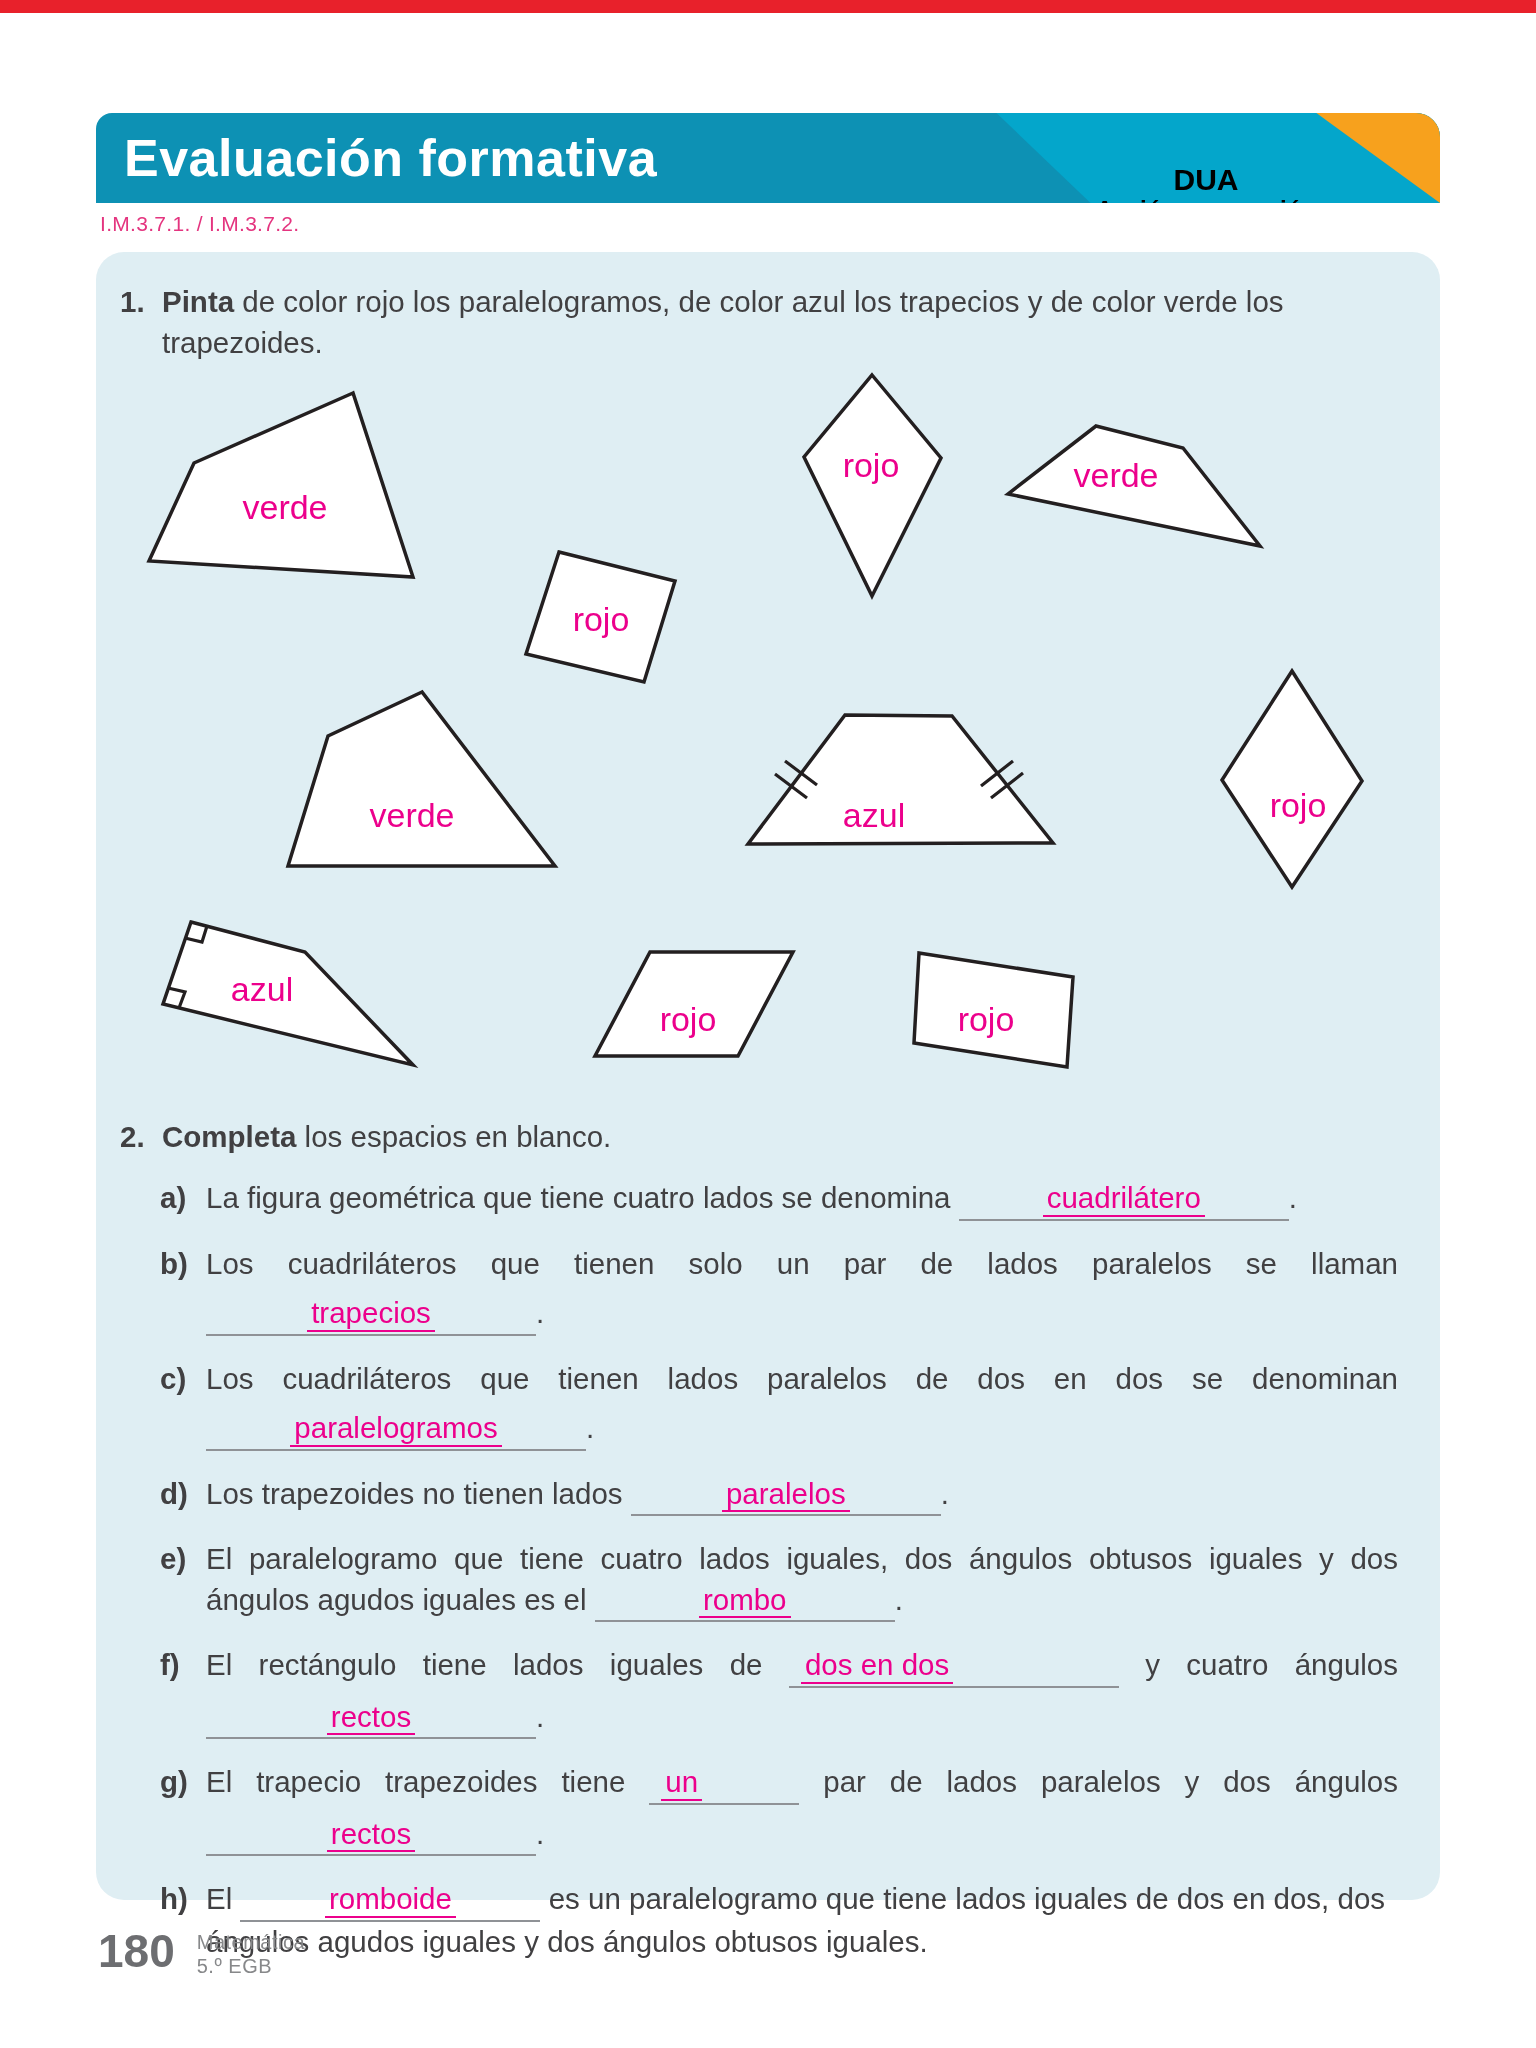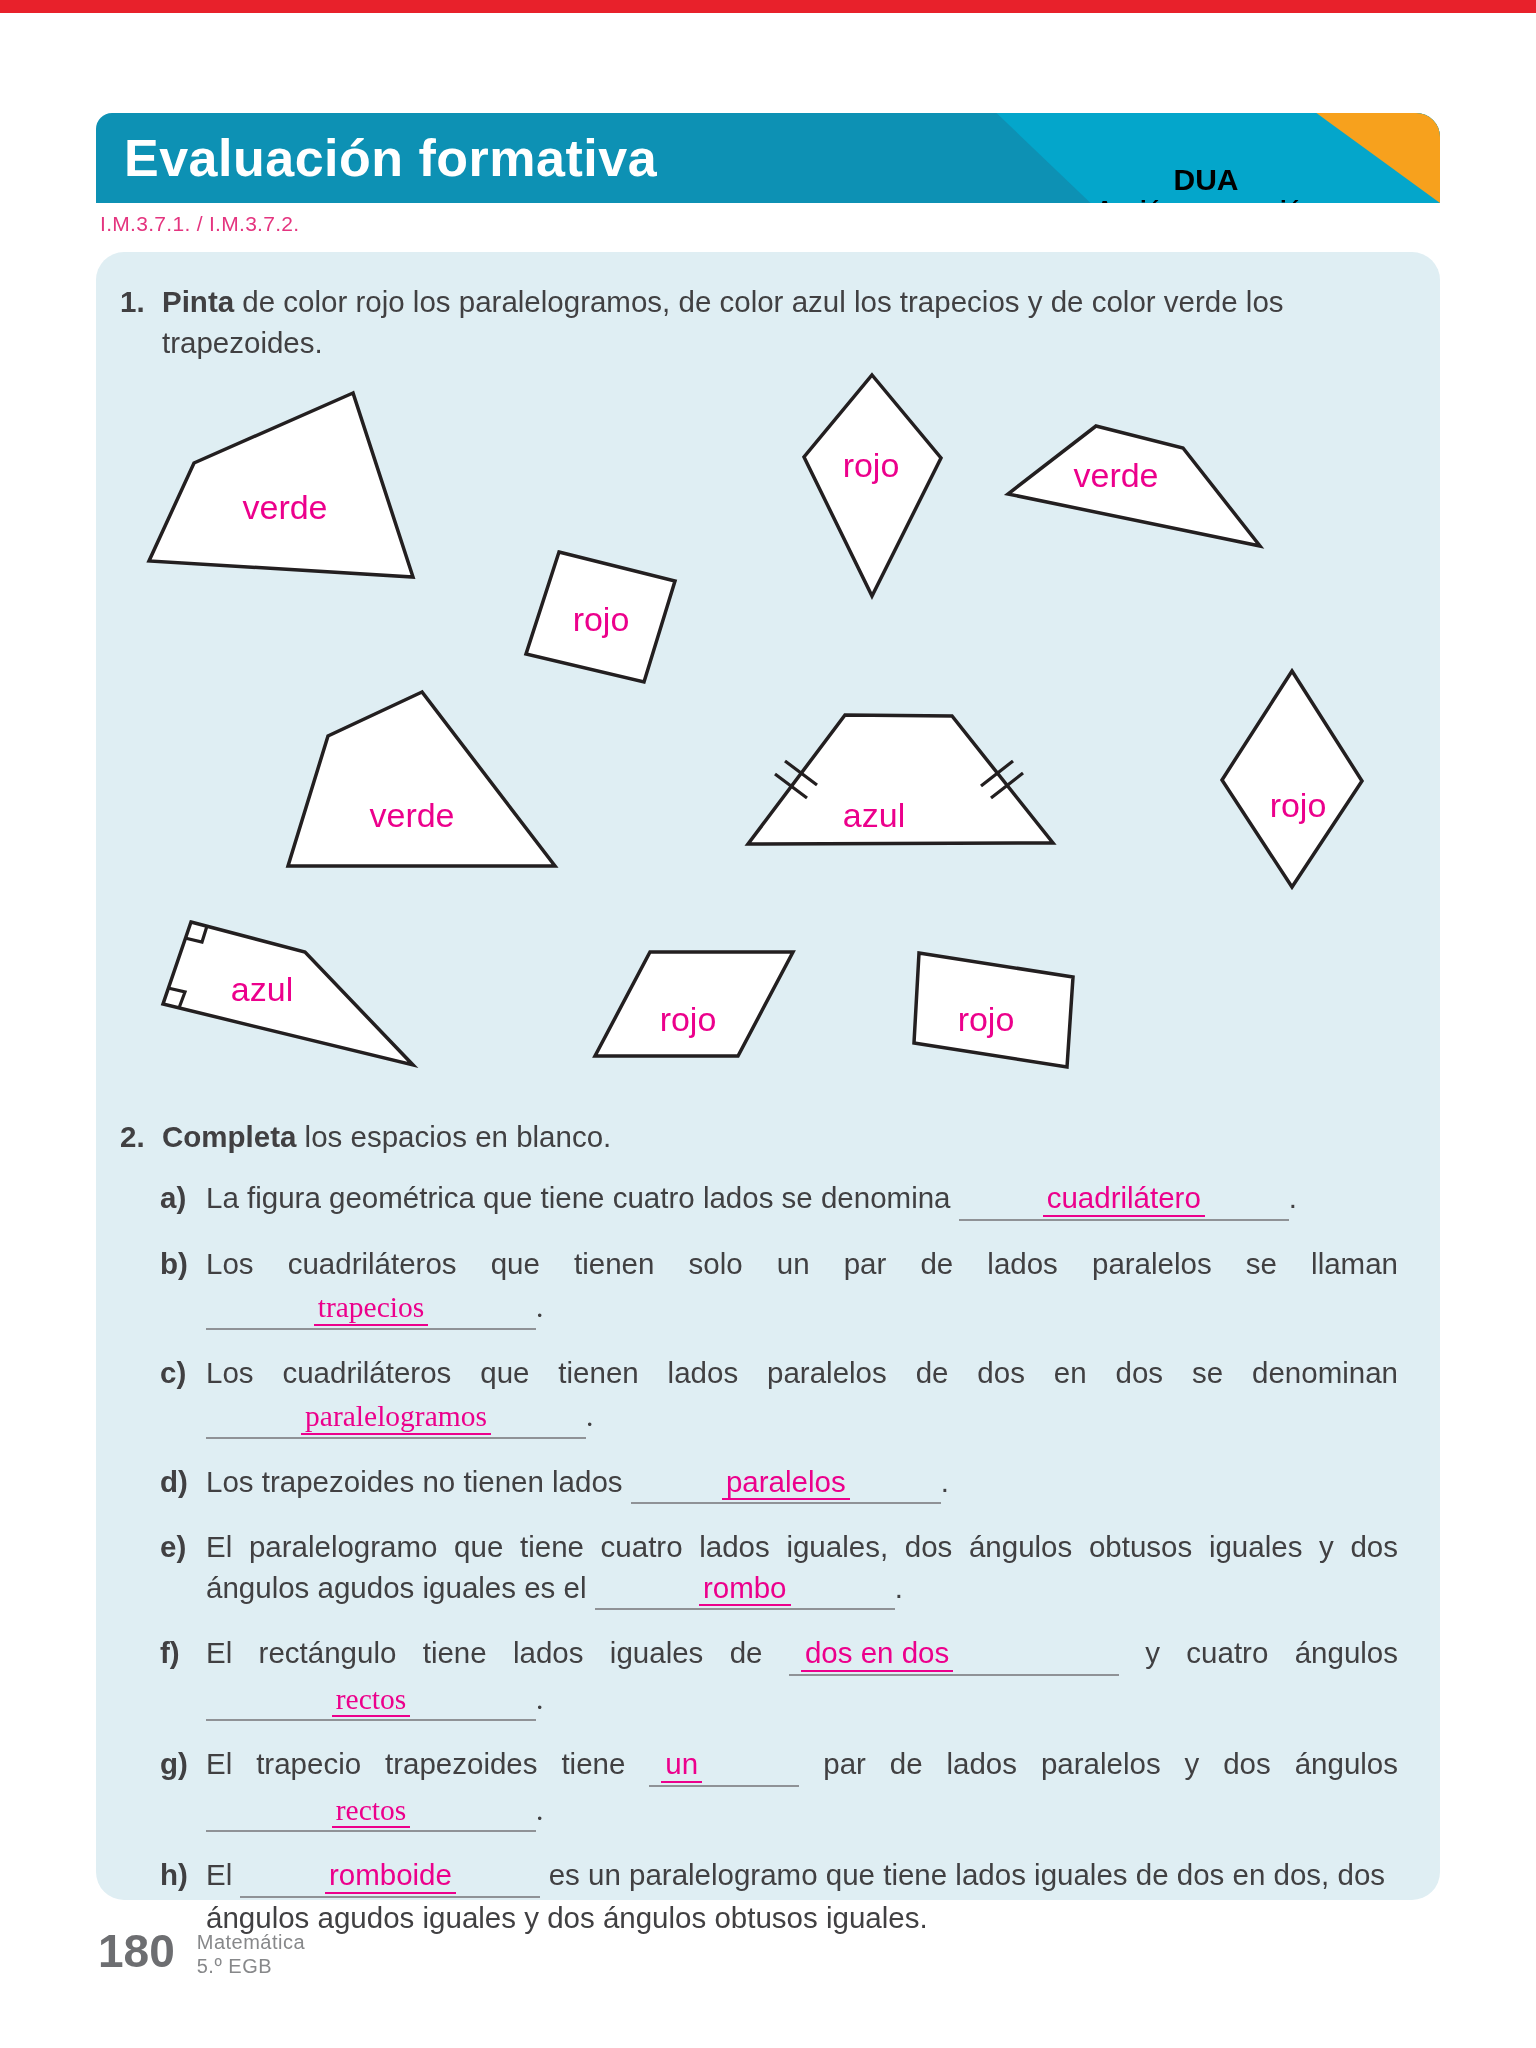--- a/index.html
+++ b/index.html
@@ -67,21 +67,21 @@
   .blank {
     display:inline-block; border-bottom:2px solid #8f9296;
     text-align:center; padding:0 12px; line-height:1.15;
     vertical-align:baseline;
   }
   .answer {
     display:inline-block; color:#ec008c;
     border-bottom:2px solid #ec008c; padding:0 4px; margin-bottom:2px;
     line-height:1.1;
   }
-  .blank-line { margin-top:3px;font-family:Liberation Serif, serif; }
+  .blank-line { margin-top:9px; }
 
   
   .footer {
     position:absolute; left:98px; top:1928px;
     display:flex; align-items:flex-start; gap:22px;
   }
   .page-num { font-size:46px; font-weight:700; color:#6d6e71; line-height:1; }
   .book-info { font-size:20px; color:#87888a; line-height:1.2; padding-top:2px; letter-spacing:0.5px; }
 </style>
 </head>

